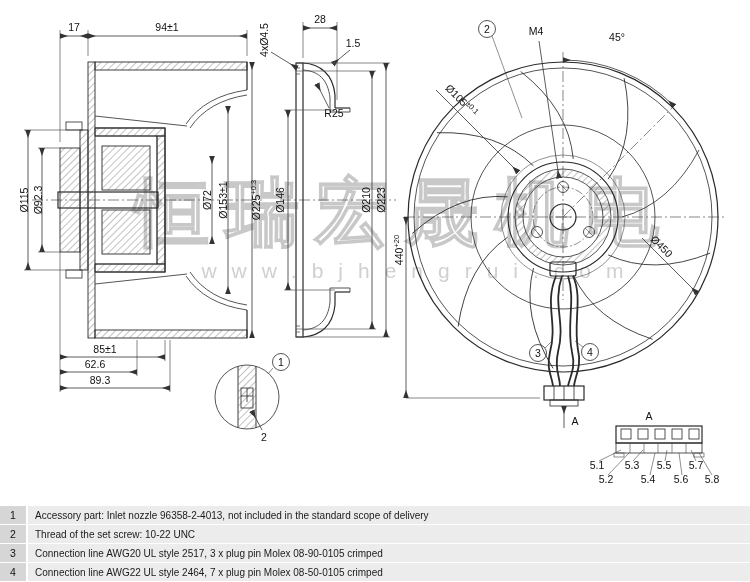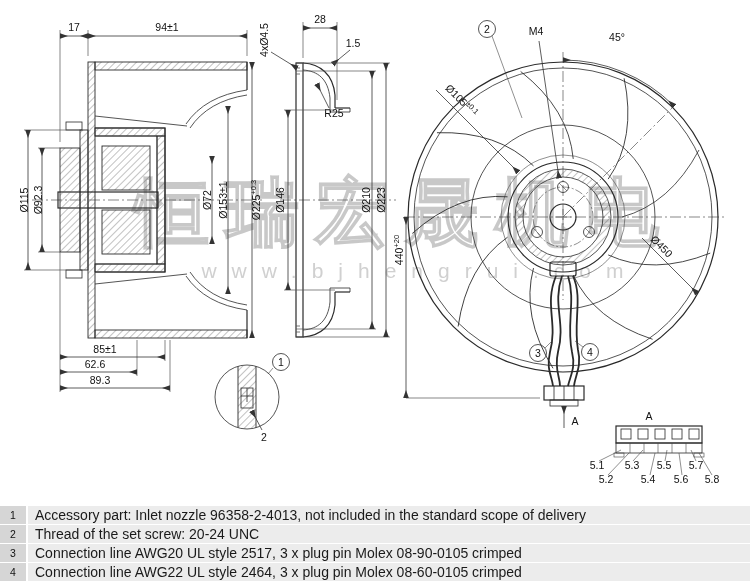--- a/index.html
+++ b/index.html
@@ -15,21 +15,21 @@
   .ext{fill:none;stroke:#555;stroke-width:0.7;}
   .dimline{fill:none;stroke:#333;stroke-width:0.8;marker-start:url(#arr);marker-end:url(#arr);}
   .ldr{fill:none;stroke:#333;stroke-width:0.8;marker-end:url(#arr);}
   .co{font-size:10.5px;text-anchor:middle;}
   .hatchfill{fill:url(#hatch);stroke:#2a2a2a;stroke-width:0.9;}
   .wm1{font-size:74px;font-weight:bold;letter-spacing:16px;fill:none;stroke:#c3c3c3;stroke-width:1.2;opacity:0.9;text-anchor:middle;}
   .wm2{font-size:21px;letter-spacing:15px;fill:#cbcbcb;opacity:0.9;text-anchor:middle;}
   .spec-table{position:absolute;left:0;top:506px;width:750px;}
   .spec-row{display:flex;height:19px;background:#ececec;border-bottom:1px solid #fff;box-sizing:border-box;align-items:stretch;}
   .spec-num{width:28px;background:#d6d6d6;display:flex;align-items:center;justify-content:center;font-size:10.5px;color:#111;border-right:2px solid #fff;box-sizing:border-box;flex:0 0 auto;}
-  .spec-text{display:flex;align-items:center;padding-left:7px;font-size:14px;color:#1a1a1a;white-space:nowrap;}
+  .spec-text{display:flex;align-items:center;padding-left:7px;font-size:10px;color:#1a1a1a;white-space:nowrap;}
 </style>
 </head>
 <body>
 
 <div id="stage">
 
 <svg width="750" height="506" viewBox="0 0 750 506">
   <defs>
     <marker id="arr" viewBox="0 0 10 8" refX="9.5" refY="4" markerWidth="11" markerHeight="9" orient="auto-start-reverse">
       <path d="M0.5,4 L10,0.6 L10,7.4 Z" fill="#333"></path>
@@ -335,25 +335,25 @@
   </g>
 </svg>
 
 <div class="spec-table">
   <div class="spec-row">
     <div class="spec-num">1</div>
     <div class="spec-text">Accessory part: Inlet nozzle 96358-2-4013, not included in the standard scope of delivery</div>
   </div>
   <div class="spec-row">
     <div class="spec-num">2</div>
-    <div class="spec-text">Thread of the set screw: 20-24 UNC</div>
+    <div class="spec-text">Thread of the set screw: 10-22 UNC</div>
   </div>
   <div class="spec-row">
     <div class="spec-num">3</div>
     <div class="spec-text">Connection line AWG20 UL style 2517, 3 x plug pin Molex 08-90-0105 crimped</div>
   </div>
   <div class="spec-row">
     <div class="spec-num">4</div>
-    <div class="spec-text">Connection line AWG22 UL style 2464, 3 x plug pin Molex 08-60-0105 crimped</div>
+    <div class="spec-text">Connection line AWG22 UL style 2464, 7 x plug pin Molex 08-50-0105 crimped</div>
   </div>
 </div>
 
 </div>
 
 </body></html>

